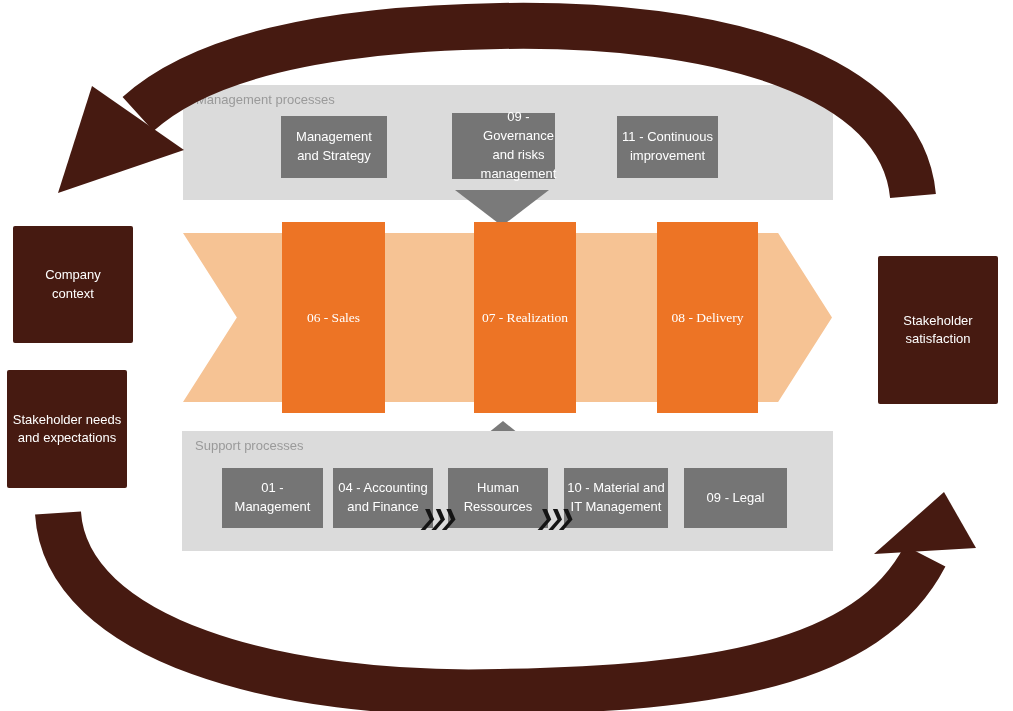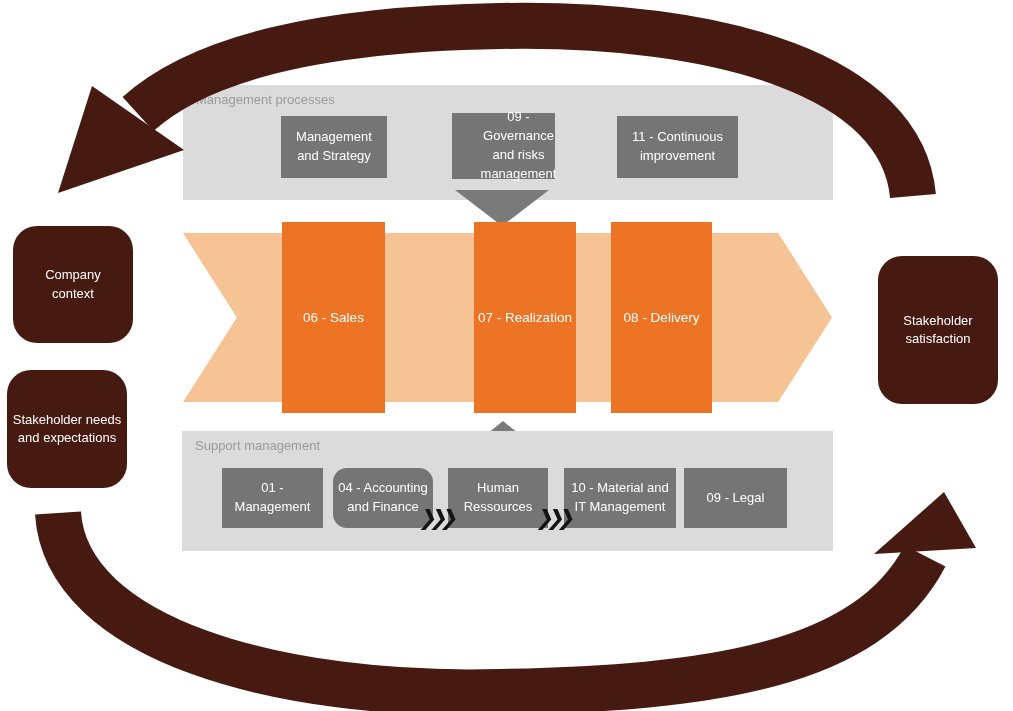--- a/index.html
+++ b/index.html
@@ -21,51 +21,51 @@
     white-space:nowrap;
   }
   
   .gbox{
     position:absolute;background:var(--box-gray);color:var(--text-white);
     display:flex;align-items:center;justify-content:center;text-align:center;
     font-size:13px;line-height:1.45;white-space:pre-line;padding:0 2px;box-sizing:border-box;
   }
   .m1{left:98px;top:31px;width:106px;height:62px;}
   .m2{left:269px;top:28px;width:103px;height:66px;padding-left:32px;}
-  .m3{left:434px;top:31px;width:121px;height:62px;}
+  .m3{left:434px;top:31px;width:101px;height:62px;}
   .s1{left:40px;top:37px;width:101px;height:60px;text-align:center;}
-  .s2{left:151px;top:37px;width:100px;height:60px;border-radius:14px;}
+  .s2{left:151px;top:37px;width:100px;height:60px;}
   .s3{left:266px;top:37px;width:100px;height:60px;}
-  .s4{left:382px;top:37px;width:112px;height:60px;}
+  .s4{left:382px;top:37px;width:104px;height:60px;}
   .s5{left:502px;top:37px;width:103px;height:60px;}
   
   .tri{position:absolute;width:0;height:0;}
   .tri-down{left:455px;top:190px;border-left:47px solid transparent;
     border-right:47px solid transparent;border-top:36px solid var(--triangle-gray);}
   .tri-up{left:457px;top:421px;border-left:46px solid transparent;
     border-right:46px solid transparent;border-bottom:37px solid var(--triangle-gray);}
   
   .band{
     position:absolute;left:183px;top:233px;width:649px;height:169px;
     background:var(--light-orange);
     clip-path:polygon(0 0,91.7% 0,100% 50%,91.7% 100%,0 100%,8.3% 50%);
   }
   
   .obox{
     position:absolute;top:222px;height:191px;background:var(--orange);
     color:var(--text-white);display:flex;align-items:center;justify-content:center;
-    font-size:13.5px;white-space:pre-line;
+    font-size:13.5px;white-space:pre-line;font-family:Liberation Serif, serif;
   }
   .o1{left:282px;width:103px;}
   .o2{left:474px;width:102px;}
-  .o3{left:611px;width:101px;}
+  .o3{left:657px;width:101px;}
   
   .bbox{
     position:absolute;background:var(--dark-brown);color:var(--text-white);
-    border-radius:24px;display:flex;align-items:center;justify-content:center;
+    border-radius:2px;display:flex;align-items:center;justify-content:center;
     text-align:center;font-size:13px;line-height:1.4;white-space:pre-line;
   }
   .left1{left:13px;top:226px;width:120px;height:117px;}
   .left2{left:7px;top:370px;width:120px;height:118px;}
   .right1{left:878px;top:256px;width:120px;height:148px;}
   
   .chev{
     position:absolute;top:506px;width:40px;text-align:center;
     font-family:"DejaVu Sans",sans-serif;font-size:21px;font-weight:700;
     color:var(--chevron-black);letter-spacing:-7px;transform:skewX(-12deg);
@@ -97,21 +97,21 @@
 
   <div class="band"></div>
 
   <div class="obox o1">06 - Sales</div>
   <div class="obox o2">07 - Realization</div>
   <div class="obox o3">08 - Delivery</div>
 
   <div class="tri tri-up"></div>
 
   <div class="panel support">
-    <div class="panel-label">Support management</div>
+    <div class="panel-label">Support processes</div>
     <div class="gbox s1">01 -
 Management</div>
     <div class="gbox s2">04 - Accounting
 and Finance</div>
     <div class="gbox s3">Human
 Ressources</div>
     <div class="gbox s4">10 - Material and
 IT Management</div>
     <div class="gbox s5">09 - Legal</div>
   </div>

